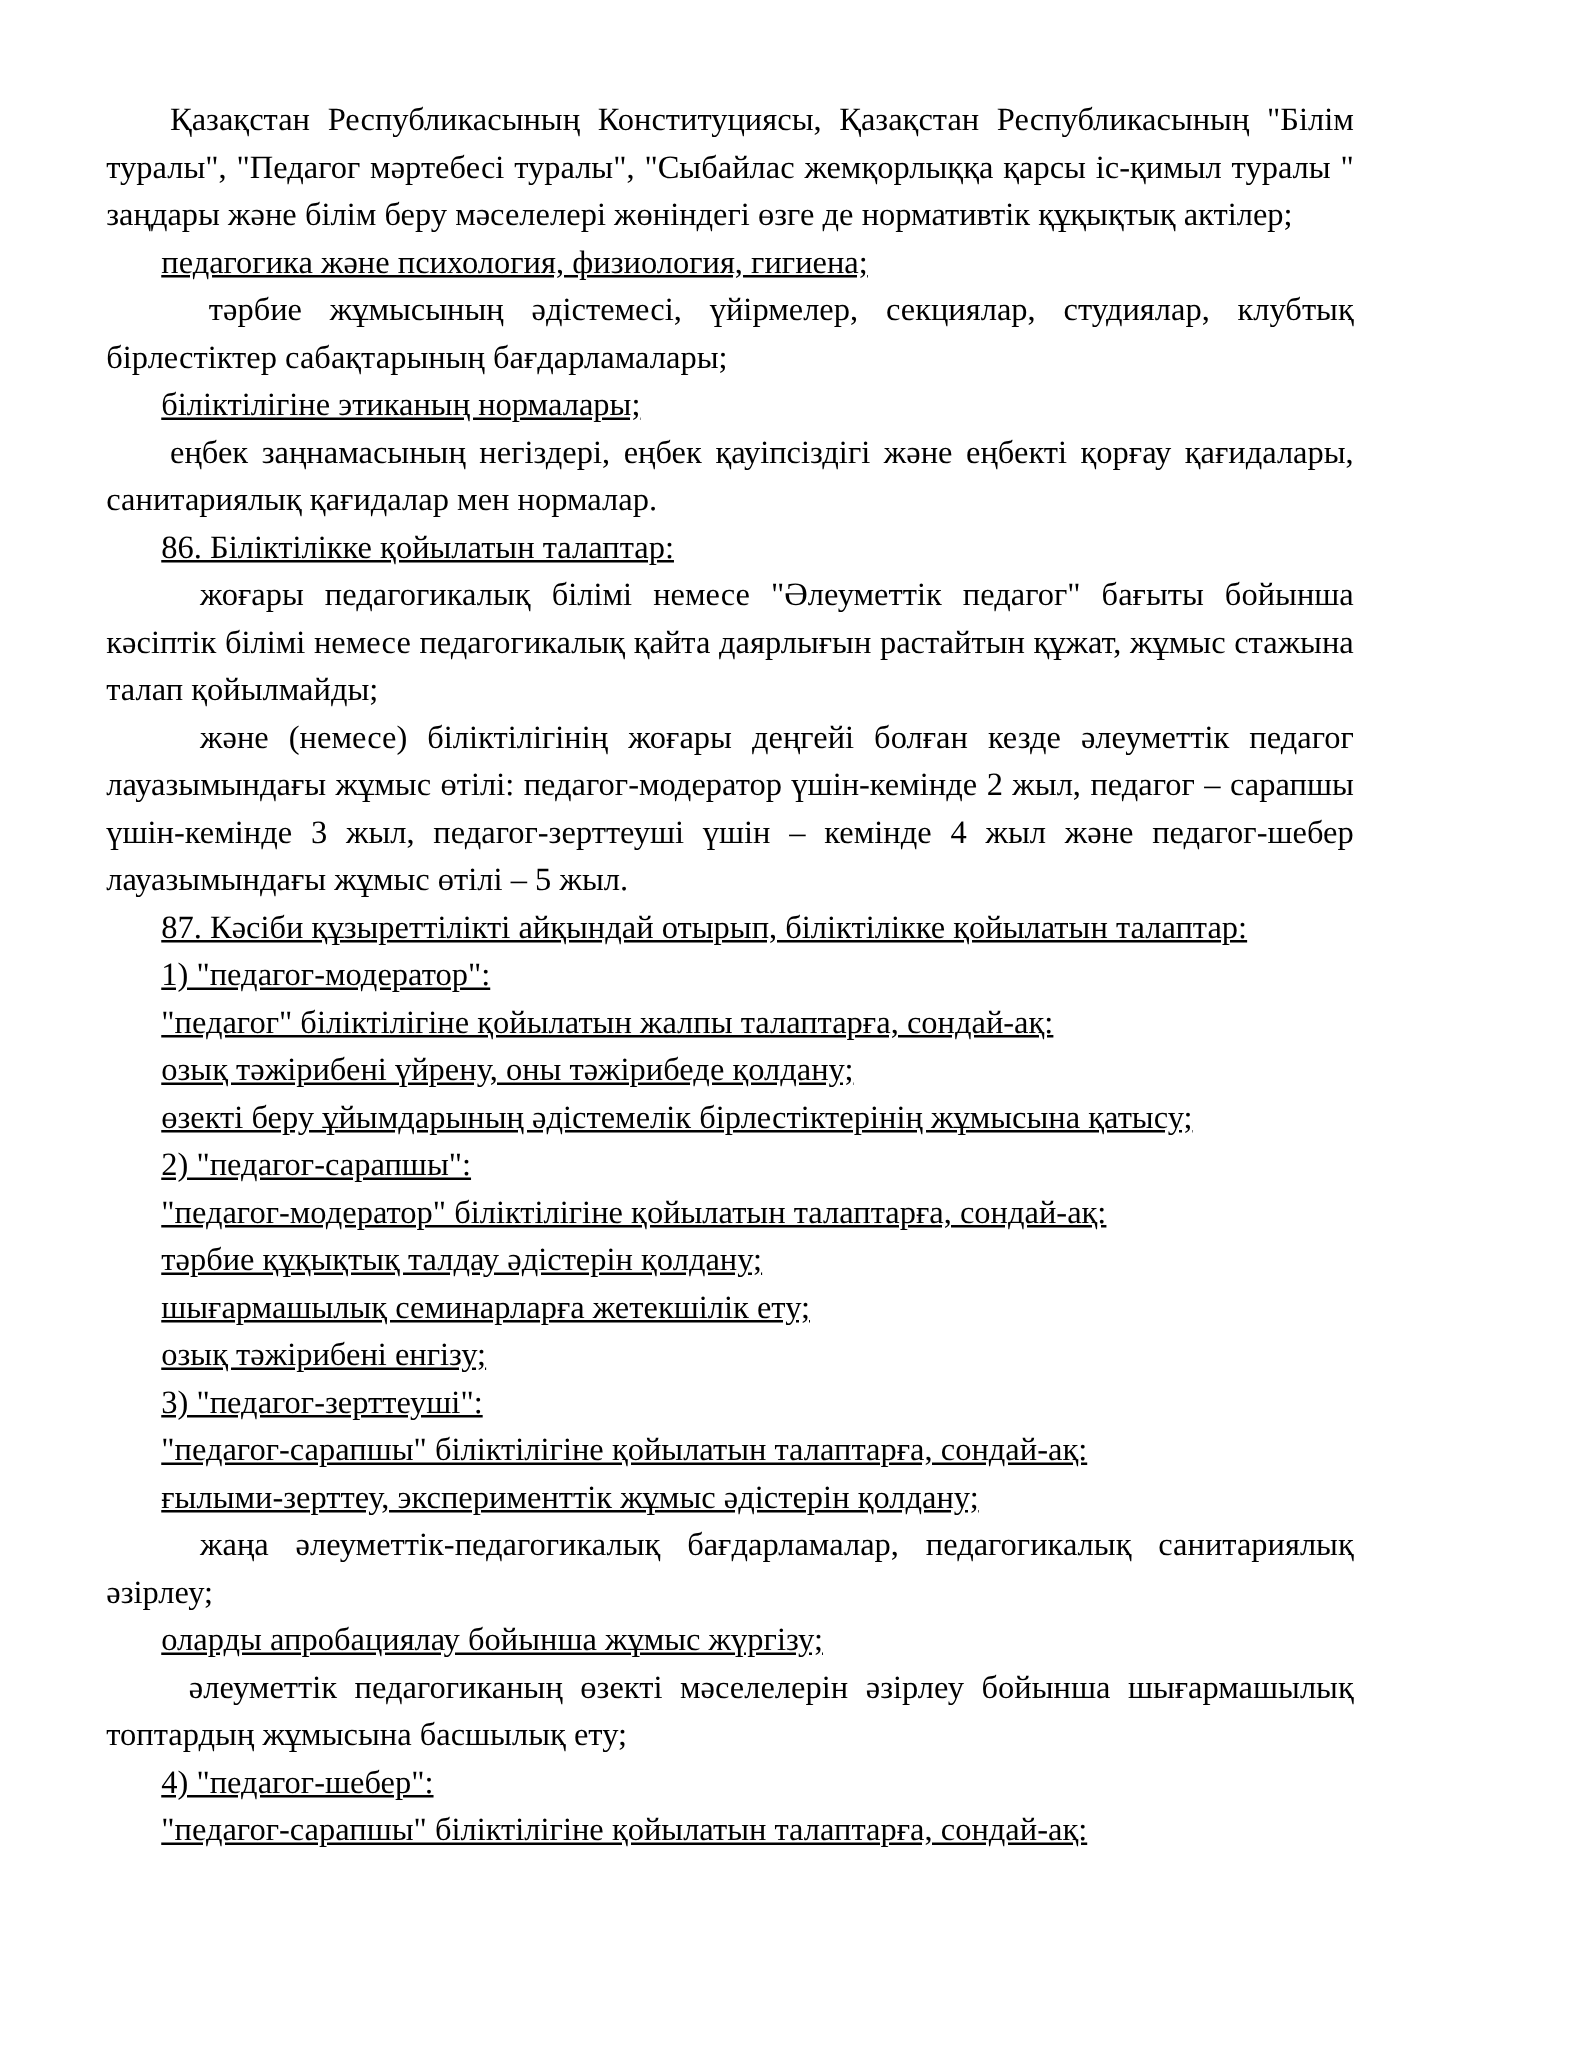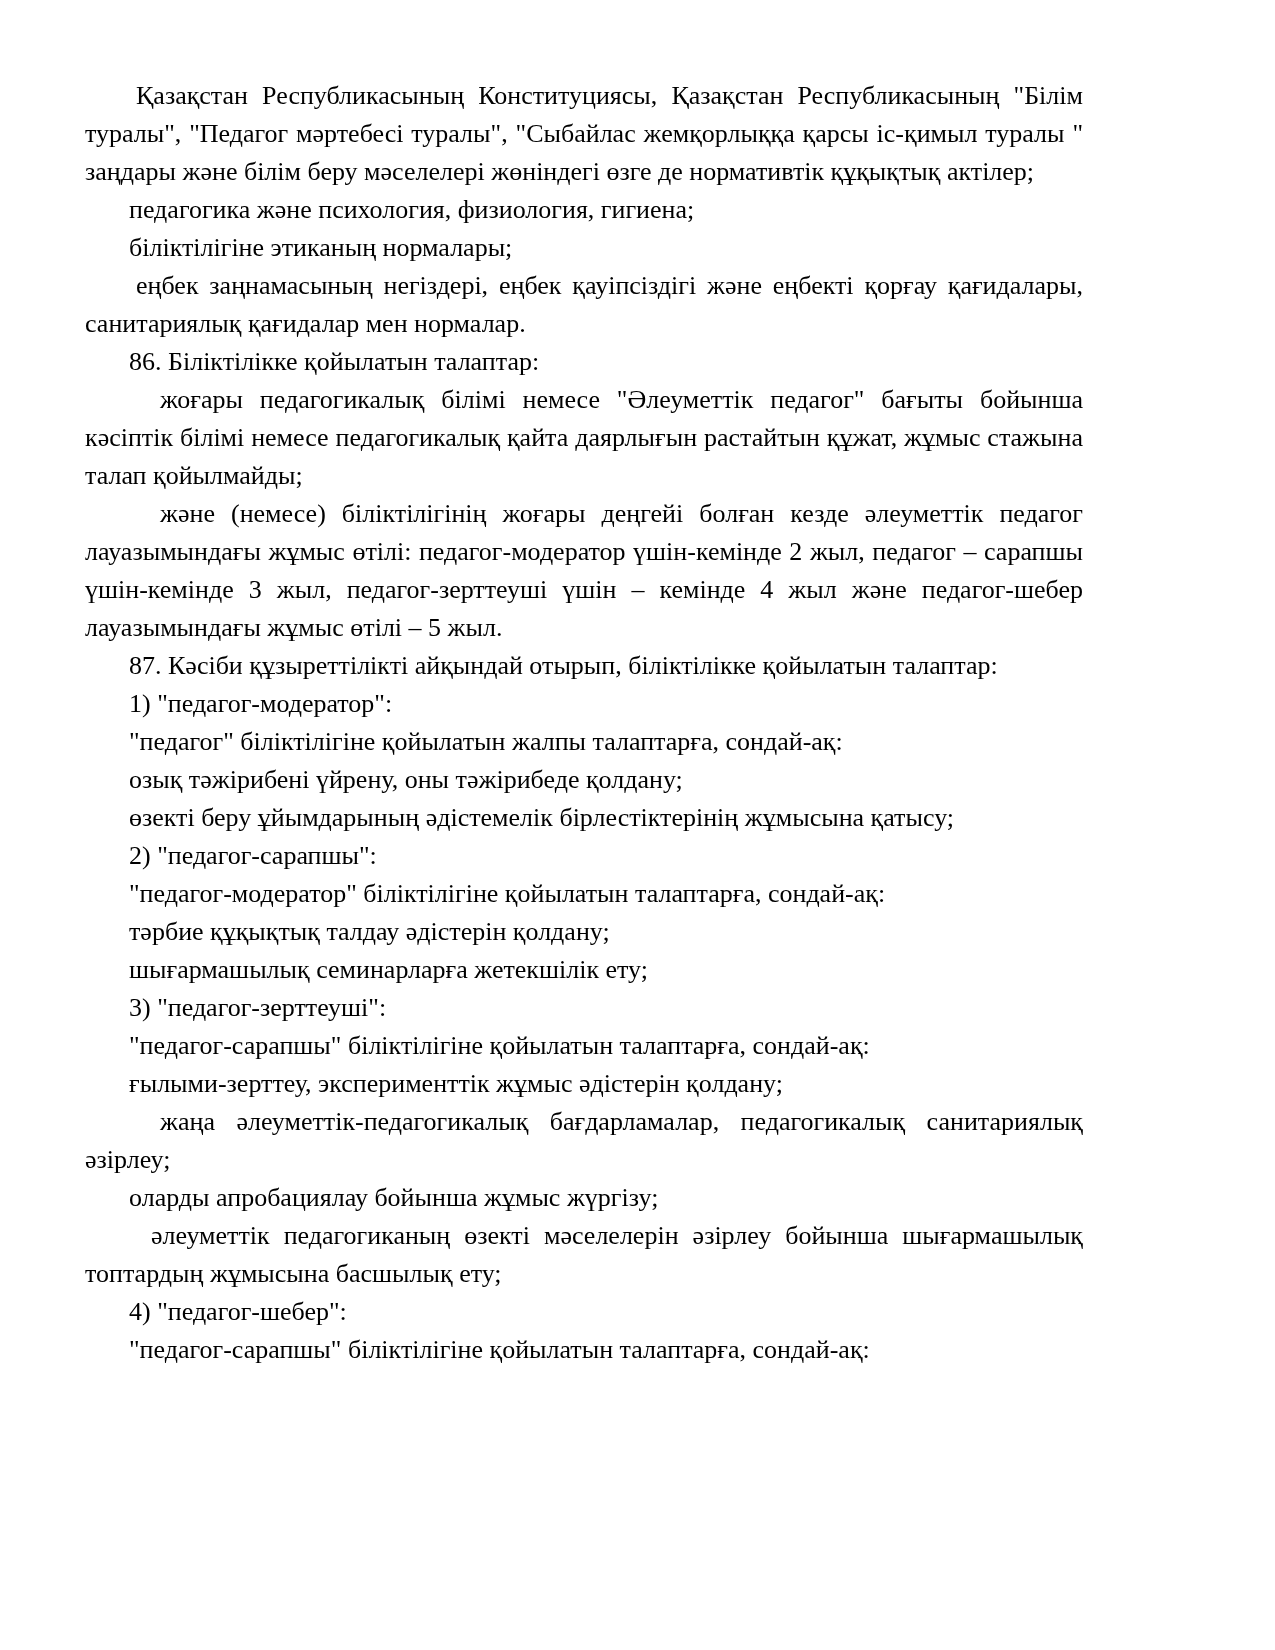--- a/index.html
+++ b/index.html
@@ -19,46 +19,48 @@
     line-height: 38px;
     color: #000000;
     overflow: hidden;
   }
   p.para {
     margin: 0;
     padding: 0;
     text-align: justify;
   }
   
-  .ind-1 { text-indent: 44px; }
+  .ind-1 { text-indent: 44px; text-decoration: underline; }
   .ind-2 { text-indent: 51px; }
   .ind-3 { text-indent: 66px; }
   .ind-4 { text-indent: 75px; }
   .ind-5 { text-indent: 82px; }
 </style>
 </head>
 <body>
 
 <div class="page">
   <p class="para ind-2">Қазақстан Республикасының Конституциясы, Қазақстан Республикасының "Білім туралы", "Педагог мәртебесі туралы", "Сыбайлас жемқорлыққа қарсы іс-қимыл туралы " заңдары және білім беру мәселелері жөніндегі өзге де нормативтік құқықтық актілер;</p>
   <p class="para ind-1">педагогика және психология, физиология, гигиена;</p>
+  <p class="para ind-5">тәрбие жұмысының әдістемесі, үйірмелер, секциялар, студиялар, клубтық бірлестіктер сабақтарының бағдарламалары;</p>
   <p class="para ind-1">біліктілігіне этиканың нормалары;</p>
   <p class="para ind-2">еңбек заңнамасының негіздері, еңбек қауіпсіздігі және еңбекті қорғау қағидалары, санитариялық қағидалар мен нормалар.</p>
   <p class="para ind-1">86. Біліктілікке қойылатын талаптар:</p>
   <p class="para ind-4">жоғары педагогикалық білімі немесе "Әлеуметтік педагог" бағыты бойынша кәсіптік білімі немесе педагогикалық қайта даярлығын растайтын құжат, жұмыс стажына талап қойылмайды;</p>
   <p class="para ind-4">және (немесе) біліктілігінің жоғары деңгейі болған кезде әлеуметтік педагог лауазымындағы жұмыс өтілі: педагог-модератор үшін-кемінде 2 жыл, педагог – сарапшы үшін-кемінде 3 жыл, педагог-зерттеуші үшін – кемінде 4 жыл және педагог-шебер лауазымындағы жұмыс өтілі – 5 жыл.</p>
   <p class="para ind-1">87. Кәсіби құзыреттілікті айқындай отырып, біліктілікке қойылатын талаптар:</p>
   <p class="para ind-1">1) "педагог-модератор":</p>
   <p class="para ind-1">"педагог" біліктілігіне қойылатын жалпы талаптарға, сондай-ақ:</p>
   <p class="para ind-1">озық тәжірибені үйрену, оны тәжірибеде қолдану;</p>
   <p class="para ind-1">өзекті беру ұйымдарының әдістемелік бірлестіктерінің жұмысына қатысу;</p>
   <p class="para ind-1">2) "педагог-сарапшы":</p>
   <p class="para ind-1">"педагог-модератор" біліктілігіне қойылатын талаптарға, сондай-ақ:</p>
   <p class="para ind-1">тәрбие құқықтық талдау әдістерін қолдану;</p>
   <p class="para ind-1">шығармашылық семинарларға жетекшілік ету;</p>
+  <p class="para ind-1">озық тәжірибені енгізу;</p>
   <p class="para ind-1">3) "педагог-зерттеуші":</p>
   <p class="para ind-1">"педагог-сарапшы" біліктілігіне қойылатын талаптарға, сондай-ақ:</p>
   <p class="para ind-1">ғылыми-зерттеу, эксперименттік жұмыс әдістерін қолдану;</p>
   <p class="para ind-4">жаңа әлеуметтік-педагогикалық бағдарламалар, педагогикалық санитариялық әзірлеу;</p>
   <p class="para ind-1">оларды апробациялау бойынша жұмыс жүргізу;</p>
   <p class="para ind-3">әлеуметтік педагогиканың өзекті мәселелерін әзірлеу бойынша шығармашылық топтардың жұмысына басшылық ету;</p>
   <p class="para ind-1">4) "педагог-шебер":</p>
   <p class="para ind-1">"педагог-сарапшы" біліктілігіне қойылатын талаптарға, сондай-ақ:</p>
 </div>
 

